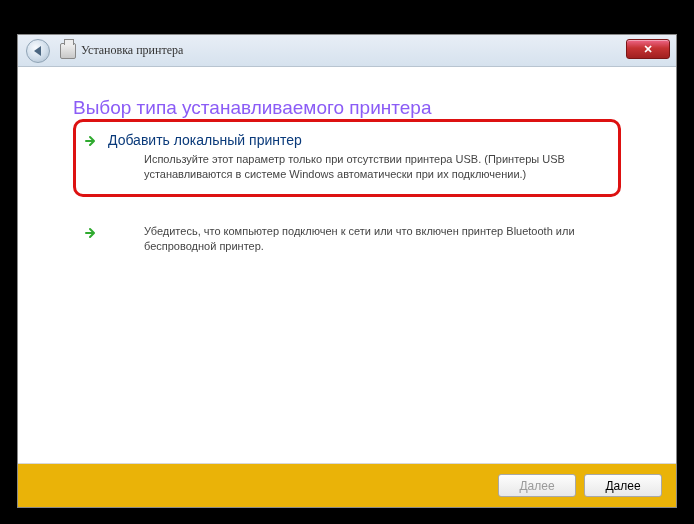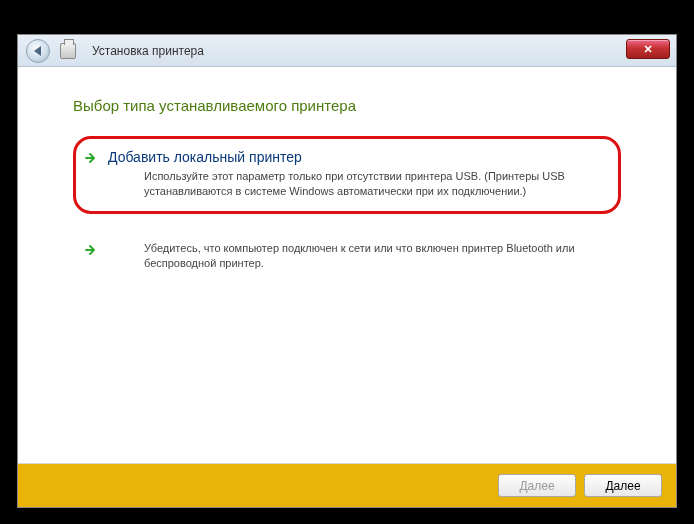--- a/index.html
+++ b/index.html
@@ -3,27 +3,27 @@
 <meta charset="utf-8">
 <style>
 * { box-sizing: border-box; margin: 0; padding: 0; }
 body { font-family: "Segoe UI", Tahoma, sans-serif; font-size: 12px; background: #000; width: 694px; height: 524px; position: relative; }
 .outer { position: absolute; left: 17px; top: 34px; width: 660px; height: 474px; background: #fff; border: 1px solid #888; box-shadow: 0 0 8px rgba(0,0,0,0.4); }
 .titlebar { height: 32px; background: linear-gradient(#e8eef6, #d6e2ee); border-bottom: 1px solid #b8c4d0; position: relative; display: flex; align-items: center; padding-left: 8px; }
 .back-btn { width: 24px; height: 24px; border-radius: 50%; background: radial-gradient(circle at 40% 35%, #f8fbff, #d0ddea 55%, #a8bacb); border: 1px solid #8fa3b5; display: flex; align-items: center; justify-content: center; cursor: pointer; }
 .back-arrow { width: 0; height: 0; border-top: 5px solid transparent; border-bottom: 5px solid transparent; border-right: 7px solid #4a6580; margin-left: -2px; }
 .printer-ico { width: 16px; height: 16px; margin-left: 10px; background: linear-gradient(#f0f0f0,#c8c8c8); border: 1px solid #888; border-radius: 2px; position: relative; }
 .printer-ico::before { content:""; position:absolute; top:-5px; left:3px; width:8px; height:5px; background:#eee; border:1px solid #888; border-bottom:none; }
-.wtitle { margin-left: 16px; color: #333; }
+.wtitle { margin-left: 5px; color: #333; font-family: Liberation Serif, serif; }
 .close-btn { position: absolute; right: 6px; top: 4px; width: 44px; height: 20px; background: linear-gradient(#e68, #c53233 45%, #a02020); border: 1px solid #7a1515; border-radius: 3px; display:flex; align-items:center; justify-content:center; cursor:pointer; box-shadow: inset 0 1px 0 rgba(255,255,255,0.4); }
 .close-x { color:#fff; font-weight:bold; font-size:11px; }
 .content { padding: 30px 55px 0 55px; }
-.heading { color: #4d7c0f; font-size: 15px; font-weight: normal; margin-bottom: 22px; }
+.heading { color: #8b5cf6; font-size: 19px; font-weight: normal; }
 .option { padding: 12px 14px 14px 34px; position: relative; cursor: pointer; border: 1px solid transparent; border-radius: 3px; margin-bottom: 14px; }
-.option.highlighted { border: 3px solid #d11; border-radius: 18px; padding: 10px 12px 12px 32px; }
+.option.highlighted { border: 3px solid #d11; border-radius: 10px; padding: 10px 12px 12px 32px; }
 .arrow-ico { position: absolute; left: 10px; top: 14px; width: 14px; height: 14px; }
 .option.highlighted .arrow-ico { left: 8px; top: 12px; }
 .arrow-ico svg { width:14px; height:14px; }
 .opt-title { color: #0a3a7a; font-size: 14px; margin-bottom: 4px; }
 .opt-desc { color: #444; font-size: 11px; line-height: 1.35; margin-left: 36px; }
 .footer { position: absolute; bottom: 0; left: 0; right: 0; height: 44px; background: #eab308; border-top: 1px solid #d8d8d8; display:flex; align-items:center; justify-content:flex-end; padding-right: 14px; gap: 8px; }
 .btn { min-width: 78px; height: 23px; background: linear-gradient(#fdfdfd, #e8e8e8); border: 1px solid #a8a8a8; border-radius: 3px; font-size: 12px; cursor: pointer; padding: 0 10px; }
 .btn.disabled { color: #9a9a9a; cursor: default; }
 </style>
 </head>

